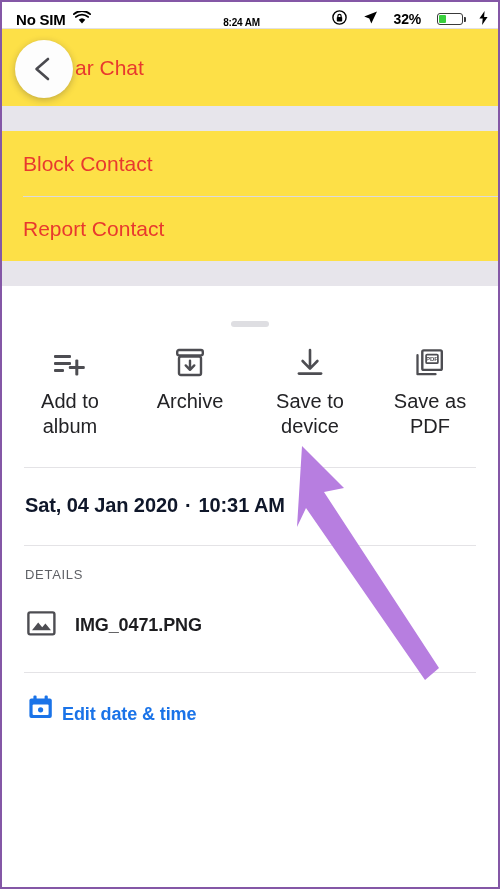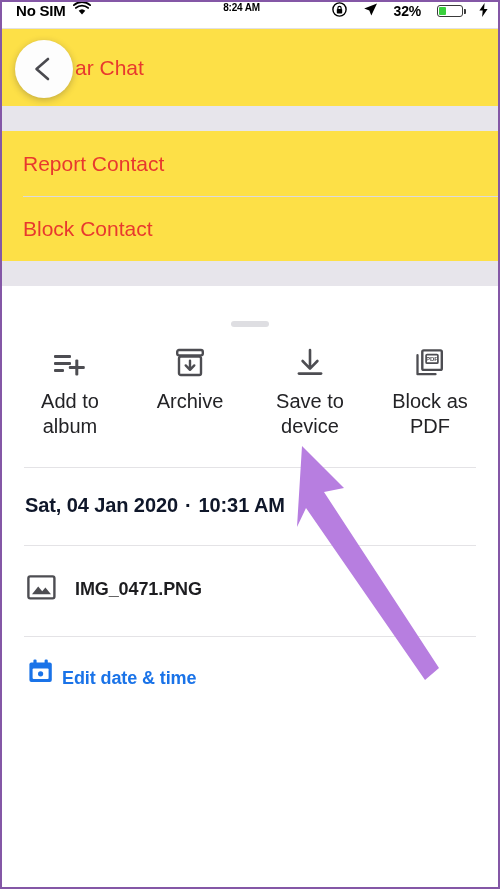--- a/index.html
+++ b/index.html
@@ -14,21 +14,21 @@
     position:absolute; left:0; top:0;
     width:500px; height:889px;
     border:2px solid #8457a6;
     background:#ffffff;
     overflow:hidden;
   }
 
   
   .statusbar {
     height:26px;
-    display:flex; align-items:flex-start;
+    display:flex; align-items:flex-end;
     padding:0 10px 0 14px;
     background:#ffffff;
     position:relative;
     font-size:15px; font-weight:bold; color:#000;
     letter-spacing:-0.2px;
   }
   .sb-left { display:flex; align-items:center; gap:7px; }
   .sb-center {
     position:absolute; left:0; right:17px; text-align:center;
     font-size:10px; font-weight:bold;
@@ -186,24 +186,24 @@
     </div>
   </div>
 
   <div class="under">
     <div class="menu-top-line"></div>
     <div class="menu-row" style="height:77px;">
       <span style="padding-left:52px;">ar Chat</span>
     </div>
     <div class="menu-gap"></div>
     <div class="menu-row">
+      <span>Block Contact</span>
+    </div>
+    <div class="menu-row">
       <span>Report Contact</span>
-    </div>
-    <div class="menu-row">
-      <span>Block Contact</span>
     </div>
     <div class="menu-gap"></div>
   </div>
 
   <div class="backbtn">
     <span>
       <svg width="26" height="26" viewBox="0 0 26 26">
         <path d="M17 3 L5.5 13 L17 23" stroke="#4a4a4f" stroke-width="2.6" fill="none" stroke-linecap="round" stroke-linejoin="round"></path>
       </svg>
     </span>
@@ -252,34 +252,35 @@
 
       <div class="action">
         <span class="glyph">
           <svg width="32" height="30" viewBox="0 0 32 30">
             <path d="M3.5 7.2 V26.2 H21.5" stroke="#4d4d52" stroke-width="2.3" fill="none" stroke-linecap="round" stroke-linejoin="round"></path>
             <rect x="8.3" y="2.4" width="19.5" height="19.5" rx="1.4" stroke="#4d4d52" stroke-width="2.4" fill="none"></rect>
             <rect x="12.1" y="6.6" width="11.8" height="8.6" rx="1" stroke="#4d4d52" stroke-width="1.7" fill="none"></rect>
             <text x="18" y="13.2" font-family="'Liberation Sans',sans-serif" font-size="6.1" font-weight="bold" fill="#4d4d52" text-anchor="middle">PDF</text>
           </svg>
         </span>
-        <span class="lbl" style="white-space:pre-line;">Block as PDF</span>
+        <span class="lbl" style="white-space:pre-line;">Save as PDF</span>
       </div>
 
     </div>
 
     <div class="divider"></div>
 
     <div class="datetime">
       <span>Sat, 04 Jan 2020</span><span class="dot">·</span><span>10:31 AM</span>
     </div>
 
 
     <div class="divider2"></div>
 
+    <div class="details-hdr">DETAILS</div>
 
     <div class="file-row">
       <span>
         <svg width="30" height="28" viewBox="0 0 30 28">
           <rect x="1.4" y="2.4" width="26" height="22" rx="1.8" stroke="#4d4d52" stroke-width="2.4" fill="none"></rect>
           <path d="M5 20.2 L11.2 12.6 L15.2 17.2 L18.4 13.6 L24 20.2 Z" fill="#4d4d52"></path>
         </svg>
       </span>
       <span class="file-text">
         <div class="fname">IMG_0471.PNG</div>

